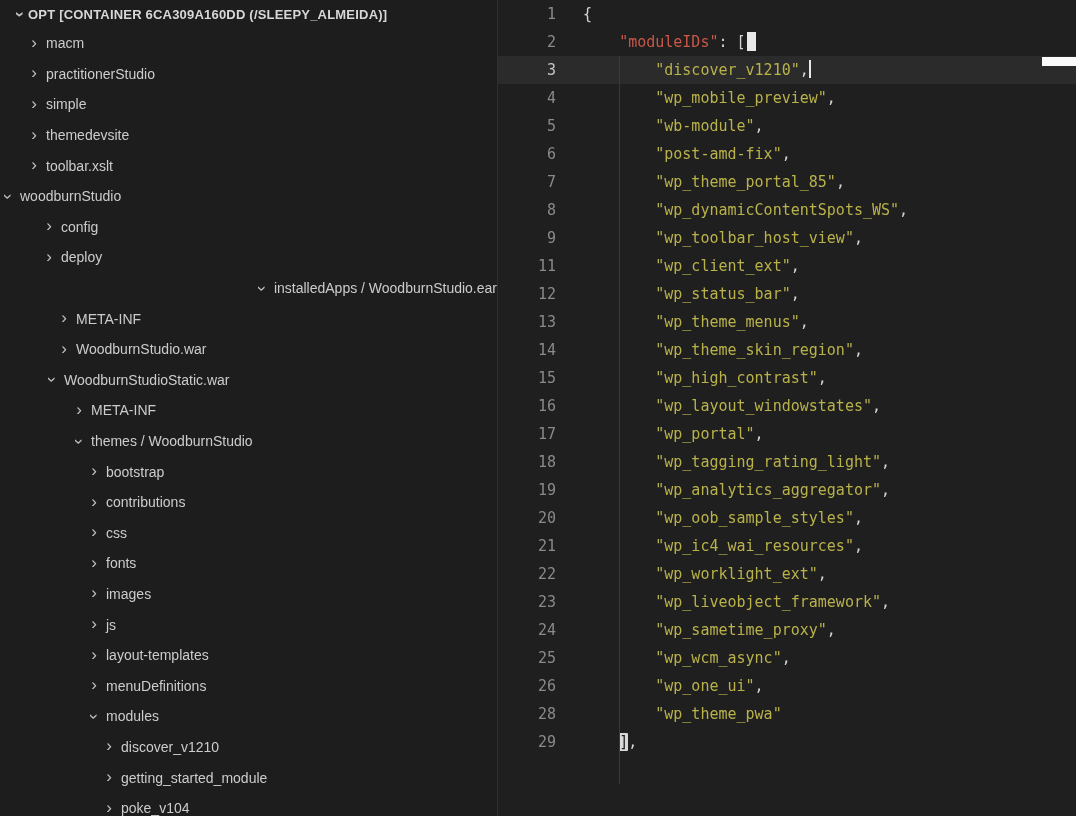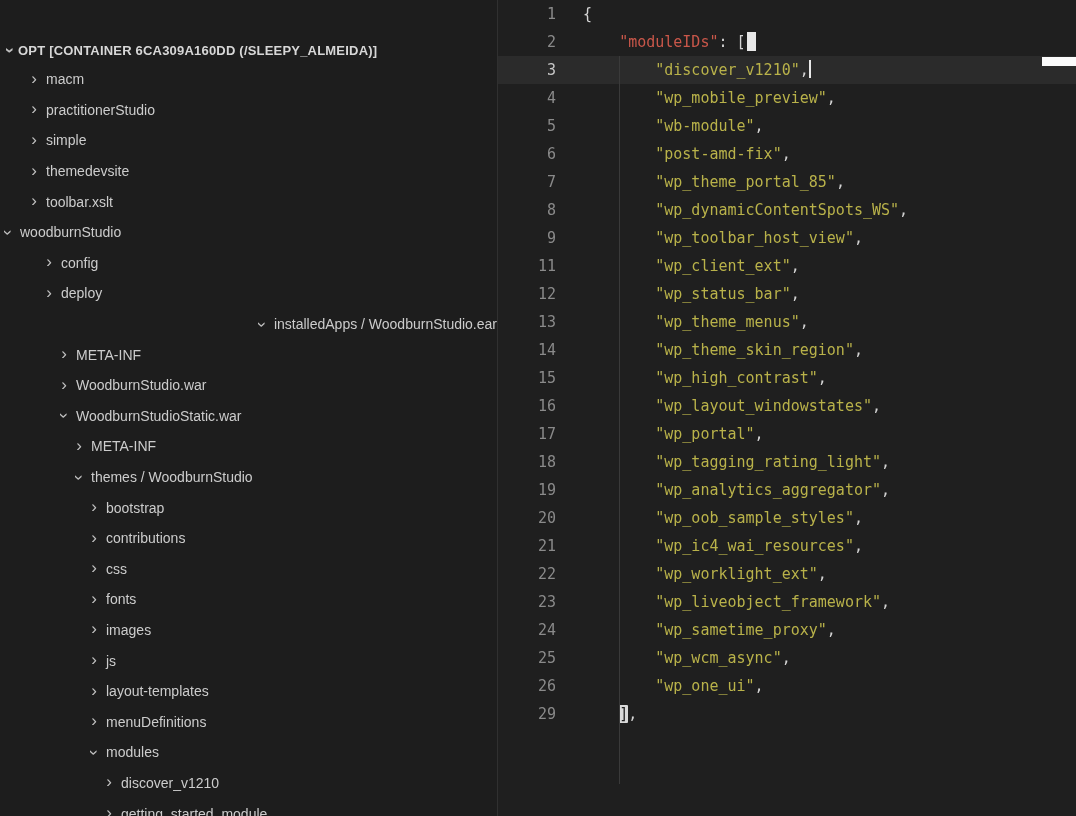--- a/index.html
+++ b/index.html
@@ -5,21 +5,21 @@
   * { margin:0; padding:0; box-sizing:border-box; }
   html,body { width:1076px; height:816px; overflow:hidden; background:#1f1f1f; }
   .window { position:relative; width:1076px; height:816px; display:flex;
             font-family:"Liberation Sans", sans-serif; }
 
   
   .sidebar { width:498px; flex:none; height:816px; background:#1d1d1d;
              overflow:hidden; border-right:1px solid #303030; }
   .section-header { height:28px; display:flex; align-items:center; color:#d7d7d7;
                     font-size:13px; font-weight:bold; letter-spacing:.2px;
-                    padding-left:2px; white-space:nowrap; cursor:pointer;margin-top:36px; }
+                    padding-left:12px; white-space:nowrap; cursor:pointer; }
   .tree-row { height:30.6px; display:flex; align-items:center; color:#cccccc;
               font-size:14px; white-space:nowrap; cursor:pointer; }
   .chevron { width:16px; flex:none; color:#c0c0c0; font-size:17px; line-height:1;
              display:inline-flex; justify-content:center; transform:translateY(-1px); }
   .chevron.expanded { transform:rotate(90deg); }
   .tree-label { margin-left:4px; }
 
   
   .editor { flex:1; position:relative; background:#1f1f1f; overflow:hidden;
             font-family:"DejaVu Sans Mono", monospace; font-size:15px; }
@@ -89,21 +89,21 @@
           <span class="tree-label">installedApps / WoodburnStudio.ear</span>
         </div>
         <div class="tree-row" style="padding-left: 56px;">
           <span class="chevron">›</span>
           <span class="tree-label">META-INF</span>
         </div>
         <div class="tree-row" style="padding-left: 56px;">
           <span class="chevron">›</span>
           <span class="tree-label">WoodburnStudio.war</span>
         </div>
-        <div class="tree-row" style="padding-left: 56px;">
+        <div class="tree-row" style="padding-left: 44px;">
           <span class="chevron expanded">›</span>
           <span class="tree-label">WoodburnStudioStatic.war</span>
         </div>
         <div class="tree-row" style="padding-left: 71px;">
           <span class="chevron">›</span>
           <span class="tree-label">META-INF</span>
         </div>
         <div class="tree-row" style="padding-left: 71px; text-align: center;">
           <span class="chevron expanded">›</span>
           <span class="tree-label">themes / WoodburnStudio</span>
@@ -253,20 +253,24 @@
           <span class="gutter">24</span>
           <span class="content"><span class="tok-ws">        </span><span class="tok-str">"wp_sametime_proxy"</span><span class="tok-punct">,</span></span>
         </div>
         <div class="code-line">
           <span class="gutter">25</span>
           <span class="content"><span class="tok-ws">        </span><span class="tok-str">"wp_wcm_async"</span><span class="tok-punct">,</span></span>
         </div>
         <div class="code-line">
           <span class="gutter">26</span>
           <span class="content"><span class="tok-ws">        </span><span class="tok-str">"wp_one_ui"</span><span class="tok-punct">,</span></span>
+        </div>
+        <div class="code-line">
+          <span class="gutter">28</span>
+          <span class="content"><span class="tok-ws">        </span><span class="tok-str">"wp_theme_pwa"</span></span>
         </div>
         <div class="code-line">
           <span class="gutter">29</span>
           <span class="content"><span class="tok-ws">    </span><span class="tok-bracket">]</span><span class="tok-punct">,</span></span>
         </div>
       </div>
     <div class="indent-guide"></div>
     <div class="ruler-marker"></div>
   </main>
 

